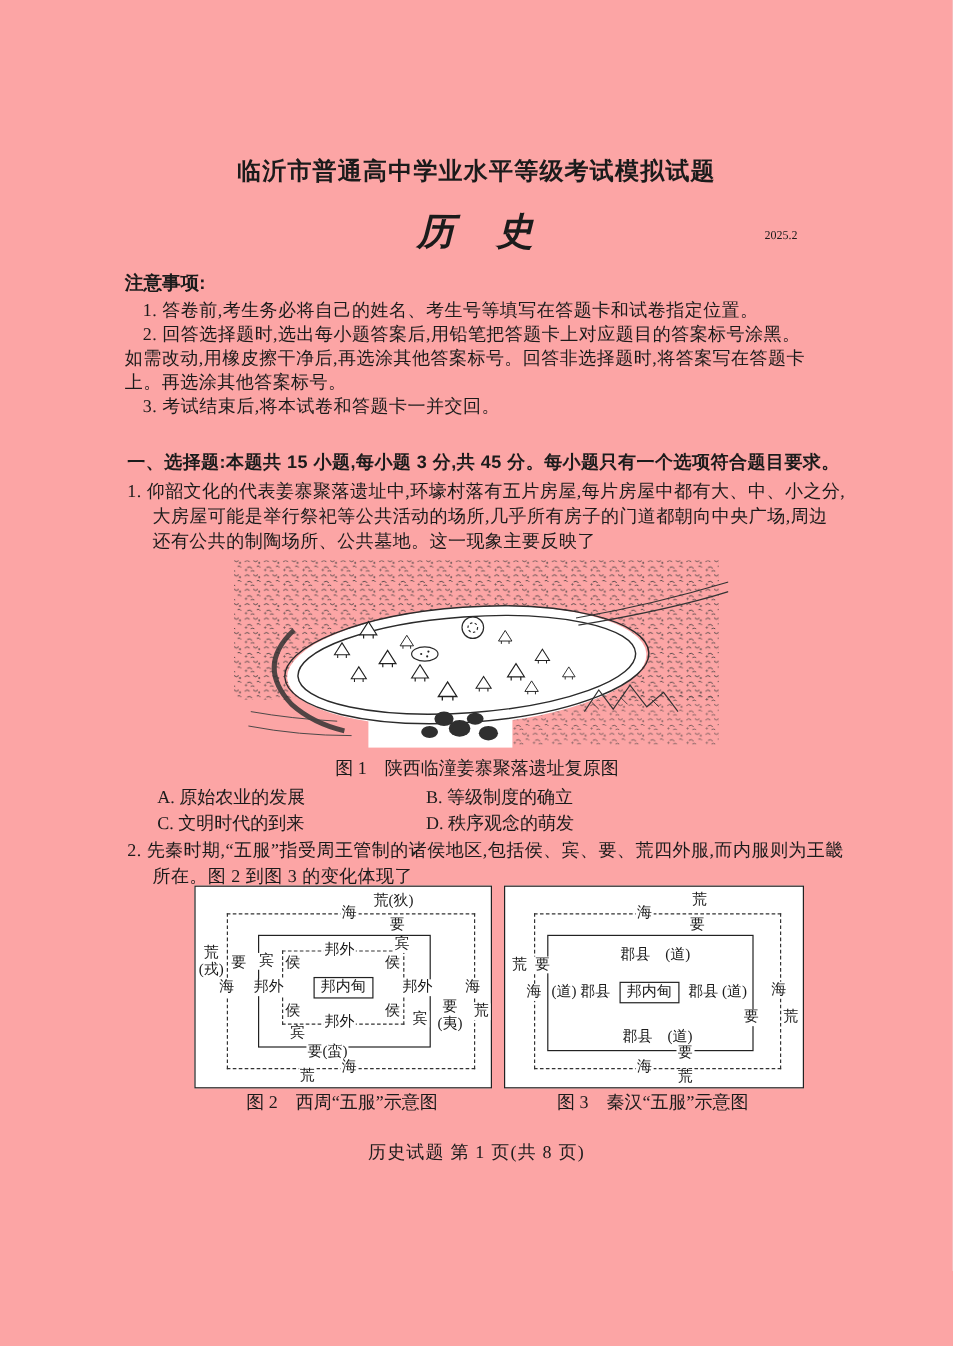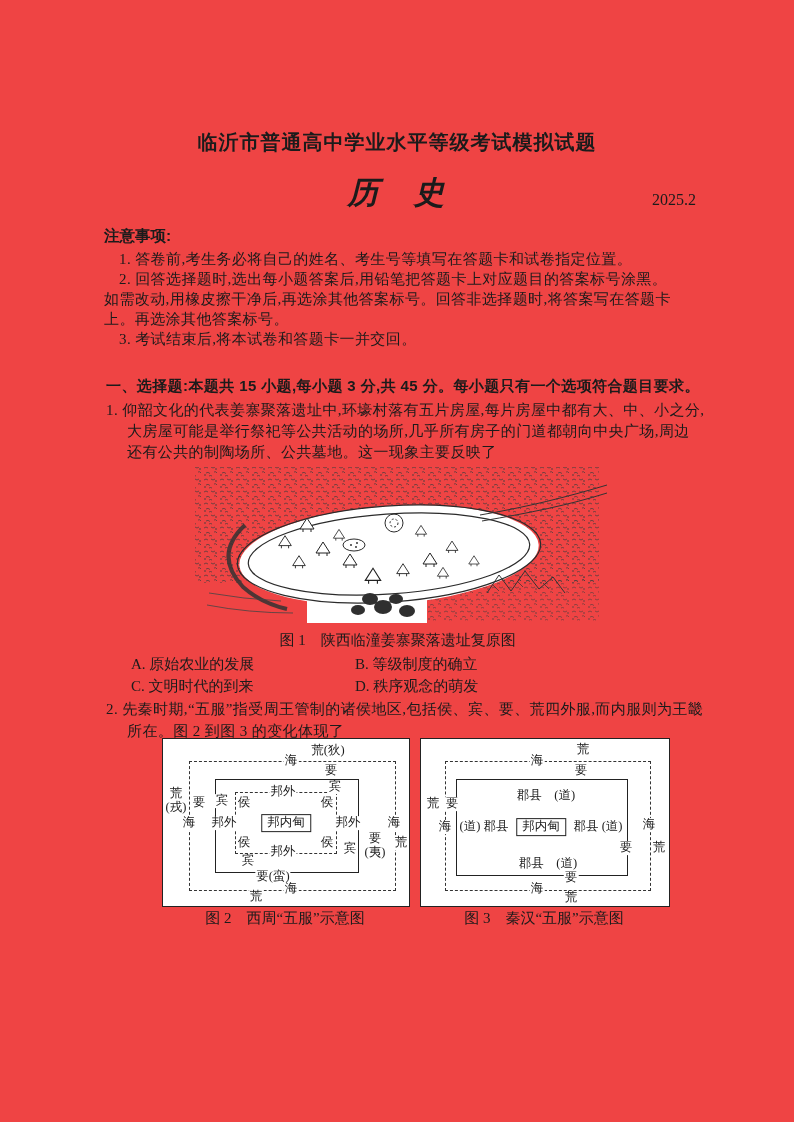--- a/index.html
+++ b/index.html
@@ -1,26 +1,26 @@
 <!DOCTYPE html>
 <html><head>
 <meta charset="utf-8">
 <style>
   html,body{margin:0;padding:0;background:#e8e8e8;}
   .page{
     position:relative;width:794px;height:1122px;margin:0 auto;
-    background:#ef4444;color:#1b1b1b;overflow:hidden;
+    background:#fca5a5;color:#1b1b1b;overflow:hidden;
     font-family:"Liberation Serif","DejaVu Serif",serif;
   }
   .sans{font-family:"Liberation Sans","DejaVu Sans",sans-serif;}
   .title{position:absolute;left:0;right:0;top:129px;text-align:center;
          font-size:20px;font-weight:700;letter-spacing:1px;}
   .subject{position:absolute;left:0;right:0;top:172px;text-align:center;
            font-size:31px;font-weight:700;letter-spacing:2px;font-style:italic;}
-  .date{position:absolute;left:652px;top:191px;font-size:16px;}
+  .date{position:absolute;left:637px;top:191px;font-size:10px;}
   .notice-head{position:absolute;left:104px;top:226px;font-size:15.5px;font-weight:700;}
   .tline{position:absolute;font-size:15px;line-height:20px;letter-spacing:0.4px;white-space:nowrap;}
   .sec{font-weight:700;}
   .figure1{position:absolute;left:187px;top:465px;width:420px;height:162px;}
   .caption{position:absolute;font-size:15px;text-align:center;white-space:nowrap;}
   .opt{position:absolute;font-size:15px;white-space:nowrap;}
   .diagram{position:absolute;border:1.4px solid #222;background:#fff;}
   .drect{position:absolute;}
   .d-dash{border:1.2px dashed #333;}
   .d-solid{border:1.3px solid #222;}
@@ -186,14 +186,15 @@
       <span class="dlbl" style="left: 238px; top: 109px;">荒</span>
       <span class="dlbl" style="left: 127px; top: 125px;">郡县　(道)</span>
       <span class="dlbl" style="left: 150px; top: 139px;">要</span>
       <span class="dlbl" style="left: 116px; top: 150px;">海</span>
       <span class="dlbl" style="left: 150px; top: 159px;">荒</span>
     </div>
 
   <div class="caption" style="left:162px;width:246px;top:909px;">图 2　西周“五服”示意图</div>
   <div class="caption" style="left:420px;width:248px;top:909px;">图 3　秦汉“五服”示意图</div>
 
+  <div class="footer">历史试题  第 1 页(共 8 页)</div>
 
 </div>
 
 </body></html>

